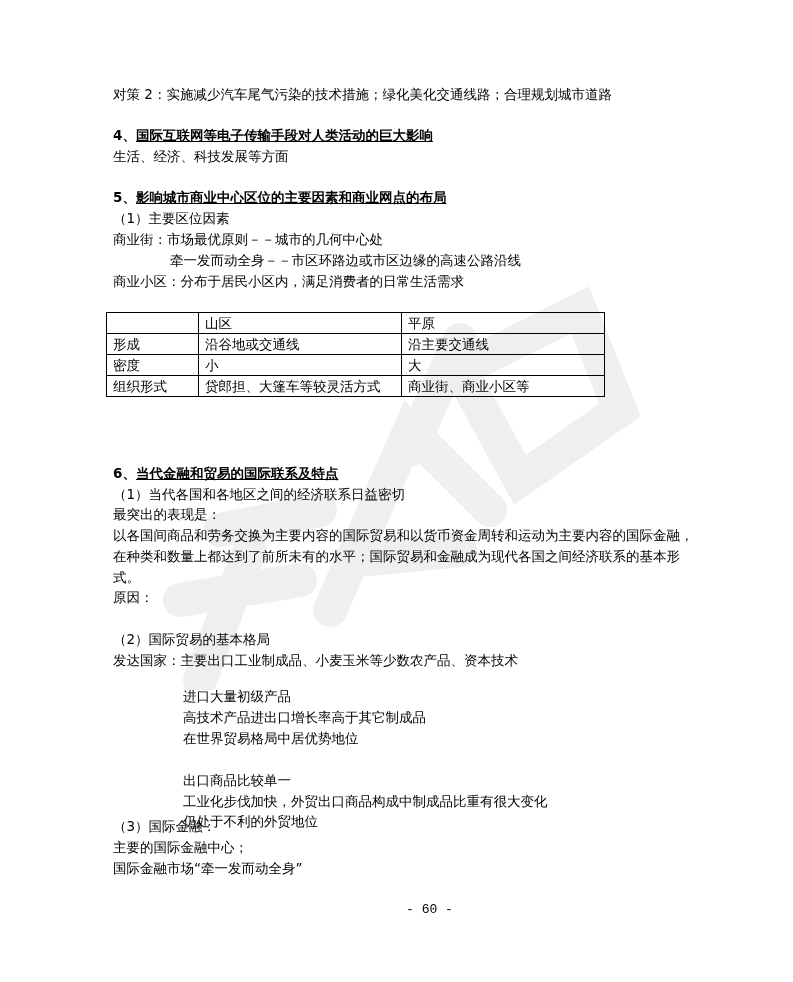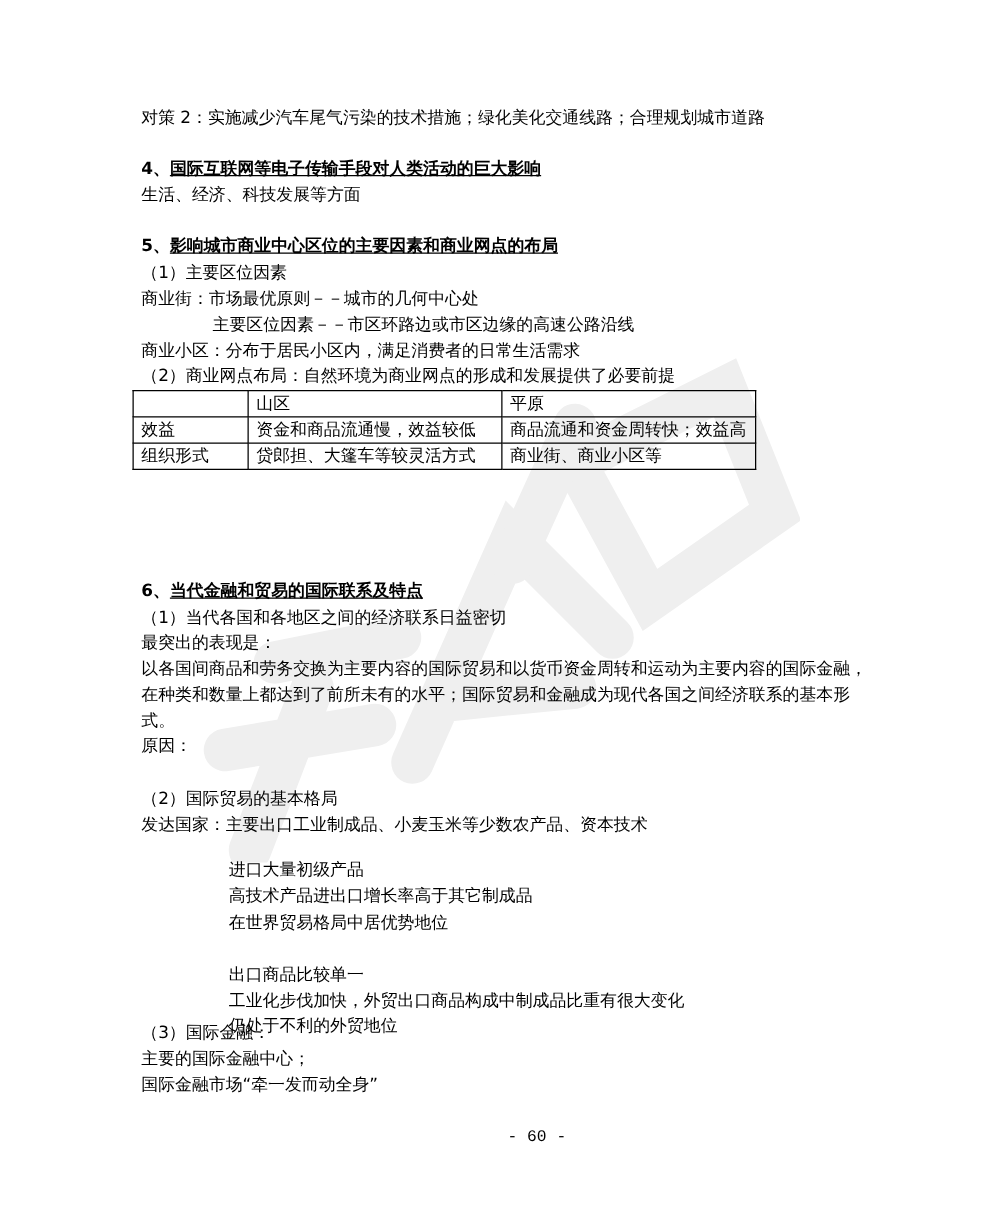--- a/index.html
+++ b/index.html
@@ -38,35 +38,39 @@
   <div class="line h" style="top:125px">
     <span>4、</span><span class="u">国际互联网等电子传输手段对人类活动的巨大影响</span>
   </div>
   <div class="line" style="top:146px">生活、经济、科技发展等方面</div>
 
   <div class="line h" style="top:187px">
     <span>5、</span><span class="u">影响城市商业中心区位的主要因素和商业网点的布局</span>
   </div>
   <div class="line" style="top:208px">（1）主要区位因素</div>
   <div class="line" style="top:229px">商业街：市场最优原则－－城市的几何中心处</div>
-  <div class="line ind" style="top:250px">主要区位因素－－市区环路边或市区边缘的高速公路沿线</div>
+  <div class="line ind" style="top:250px">牵一发而动全身－－市区环路边或市区边缘的高速公路沿线</div>
   <div class="line" style="top:271px">商业小区：分布于居民小区内，满足消费者的日常生活需求</div>
-  <div class="line" style="top:291px">（2）商业网点布局：自然环境为商业网点的形成和发展提供了必要前提</div>
 
   <table class="grid">
     <tbody>
         <tr>
       <td class="c0"></td>
       <td class="c1">山区</td>
       <td class="c2">平原</td>
     </tr>
     <tr>
-      <td>效益</td>
-      <td>资金和商品流通慢，效益较低</td>
-      <td style="white-space:normal">商品流通和资金周转快；效益高</td>
+      <td>形成</td>
+      <td>沿谷地或交通线</td>
+      <td>沿主要交通线</td>
+    </tr>
+    <tr>
+      <td>密度</td>
+      <td>小</td>
+      <td>大</td>
     </tr>
     <tr>
       <td>组织形式</td>
       <td>贷郎担、大篷车等较灵活方式</td>
       <td>商业街、商业小区等</td>
     </tr>
   </tbody>
     </table>
 
   <div class="line h" style="top:463px">

